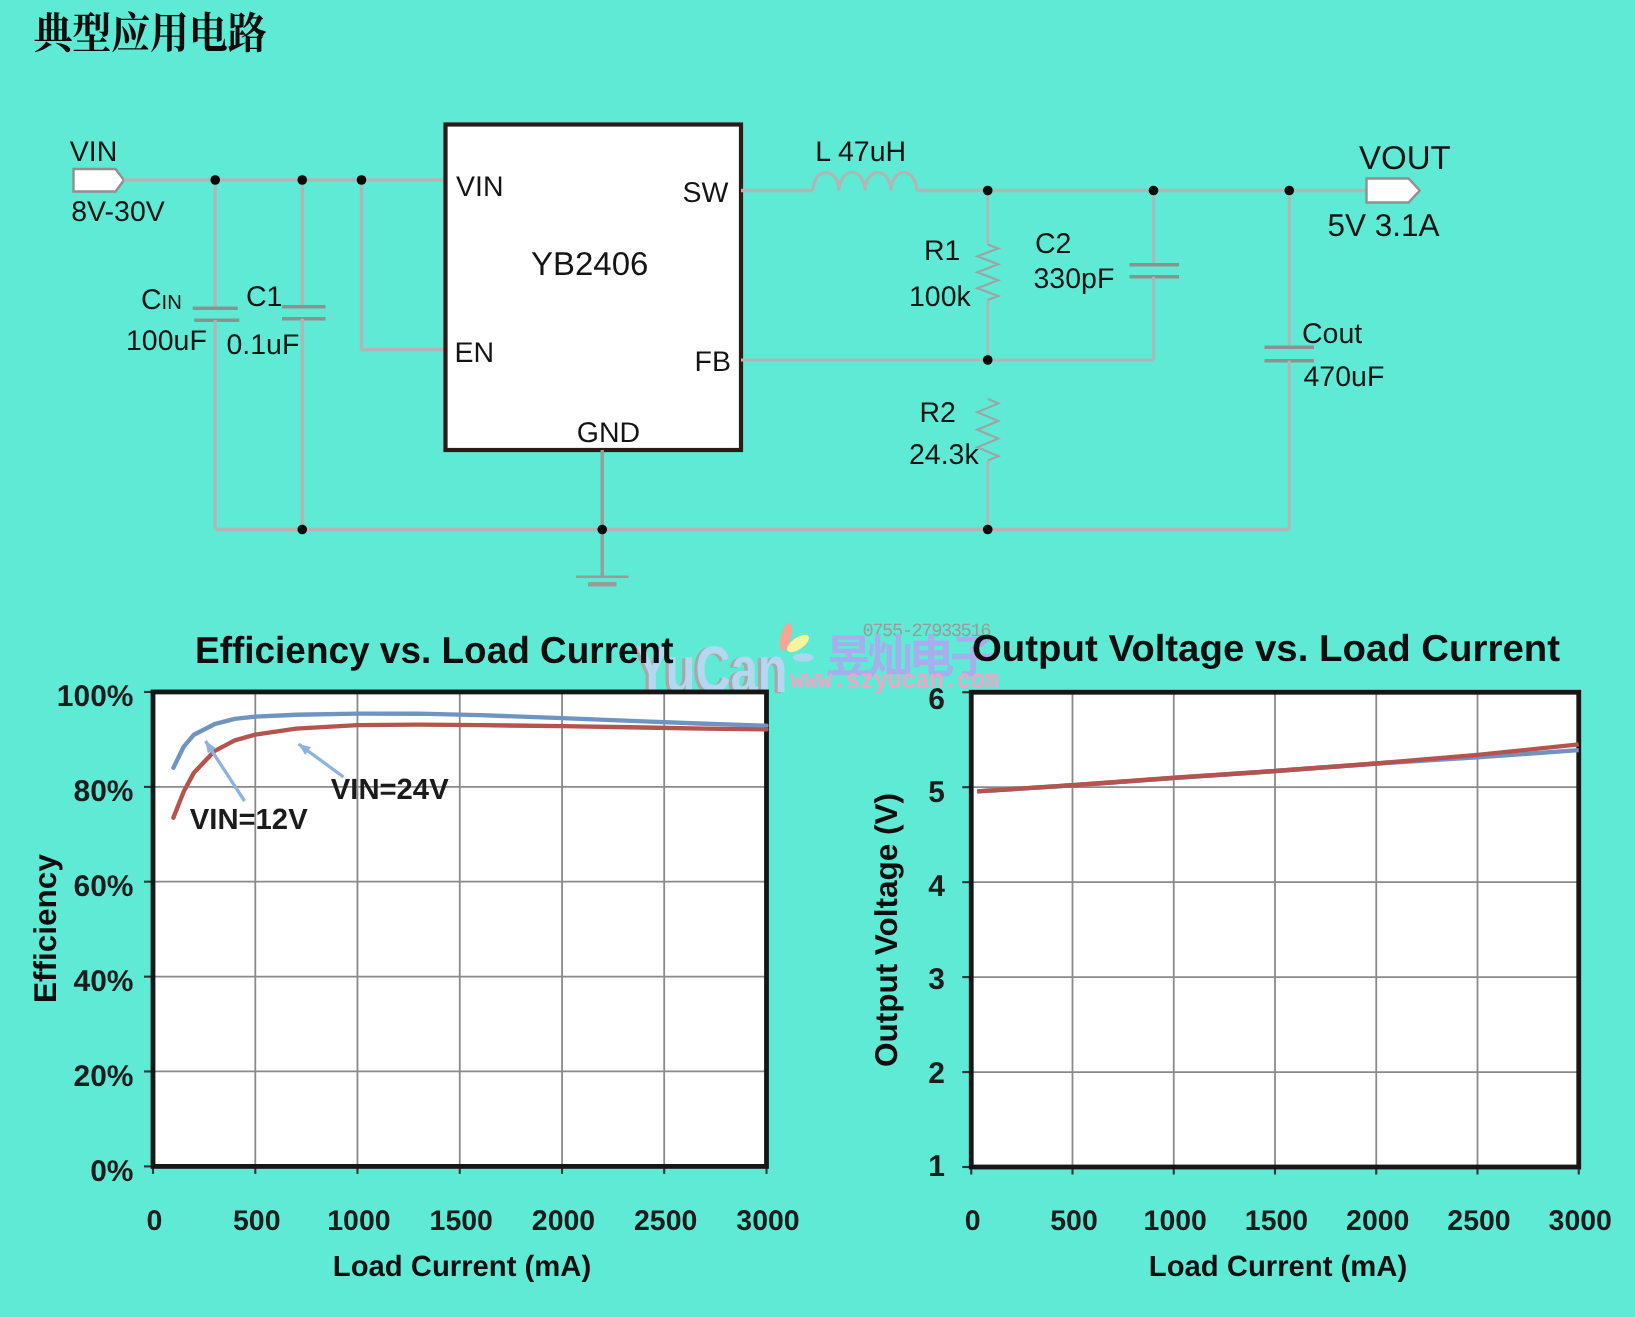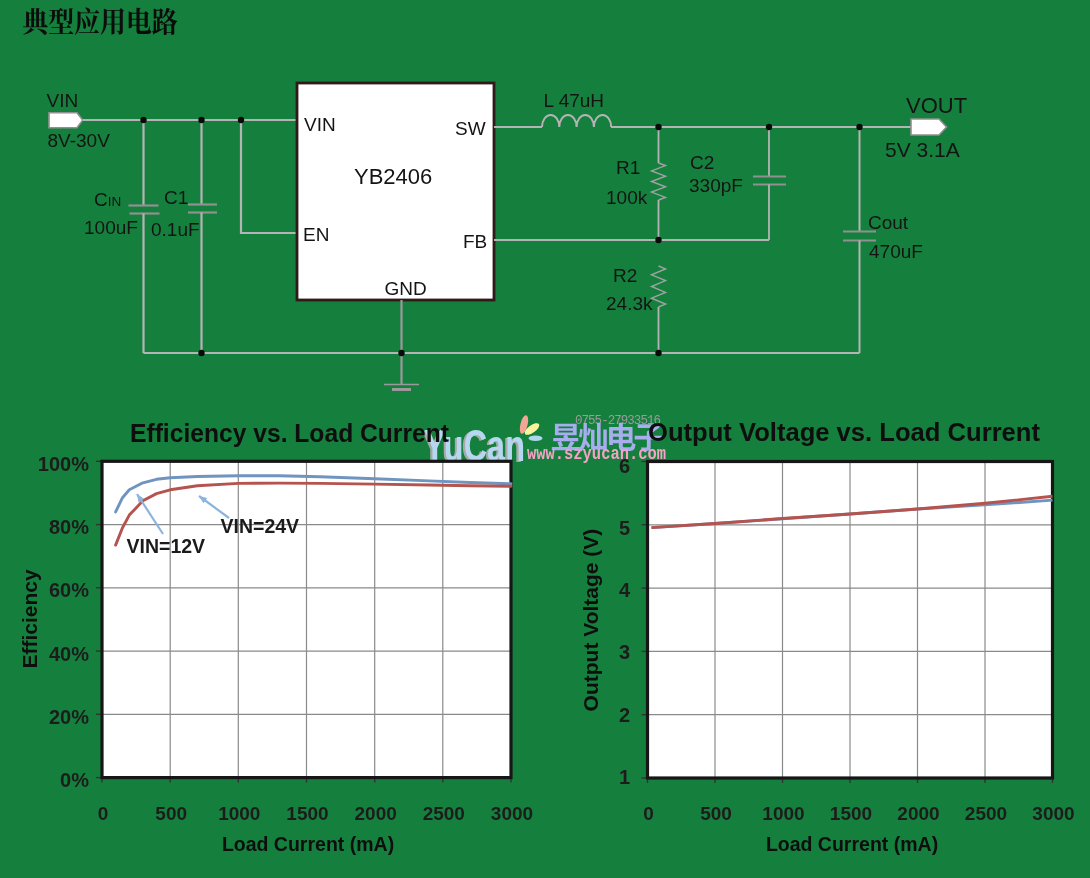--- a/index.html
+++ b/index.html
@@ -1,14 +1,14 @@
 <!DOCTYPE html>
 <html><head><meta charset="utf-8"><style>
 html,body{margin:0;padding:0;background:#ffffff;}
-#page{position:relative;width:1090px;height:878px;background:#15803d;overflow:hidden;}
+#page{position:relative;width:1090px;height:878px;background:#5eead4;overflow:hidden;}
 </style></head><body>
 <div id="page">
 <svg width="1090" height="878" viewBox="0 0 1090 878">
 <g id="pagetitle">
 <g transform="translate(22.3,32.3) scale(0.02600,-0.02900)" fill="#0c0c0c">
           <path d="M579 131 574 118C702 64 782 -10 822 -64C925 -161 1123 74 579 131ZM326 157C274 80 156 -19 35 -75L40 -86C190 -56 332 3 415 69C446 64 463 70 471 82ZM344 200H260V416H344ZM451 200V416H534V200ZM642 200V416H734V200ZM147 676V200H26L34 171H961C974 171 984 176 987 187C953 224 892 279 892 279L852 220V636C878 639 890 645 897 656L774 741L723 676H642V800C662 803 669 811 671 823L534 836V676H451V800C472 803 478 811 479 823L344 836V676H269L147 723ZM344 647V444H260V647ZM451 647H534V444H451ZM642 647H734V444H642Z"></path>
         </g>
 <g transform="translate(48.2,32.3) scale(0.02600,-0.02900)" fill="#0c0c0c">
           <path d="M807 832V398C807 387 803 383 790 383C772 383 689 389 689 389V375C730 367 748 355 762 339C774 322 778 297 781 263C902 274 918 316 918 393V792C940 796 950 804 952 819ZM335 744V578H256L257 609V744ZM31 -30 40 -58H940C955 -58 966 -53 969 -42C925 -4 852 52 852 52L789 -30H558V154H855C870 154 881 159 884 170C841 208 770 262 770 262L709 182H558V289C585 293 593 303 594 317L445 329V550H573C586 550 596 554 598 565V411H617C657 411 705 429 705 437V750C729 754 736 763 738 775L598 788V567C562 603 500 656 500 656L445 578V744H549C563 744 573 749 576 760C536 795 471 843 471 843L414 772H53L61 744H150V609V578H32L40 550H148C143 452 118 350 25 268L34 258C204 332 245 447 255 550H335V282H355C396 282 425 293 438 301V182H122L130 154H438V-30Z"></path>
         </g>

